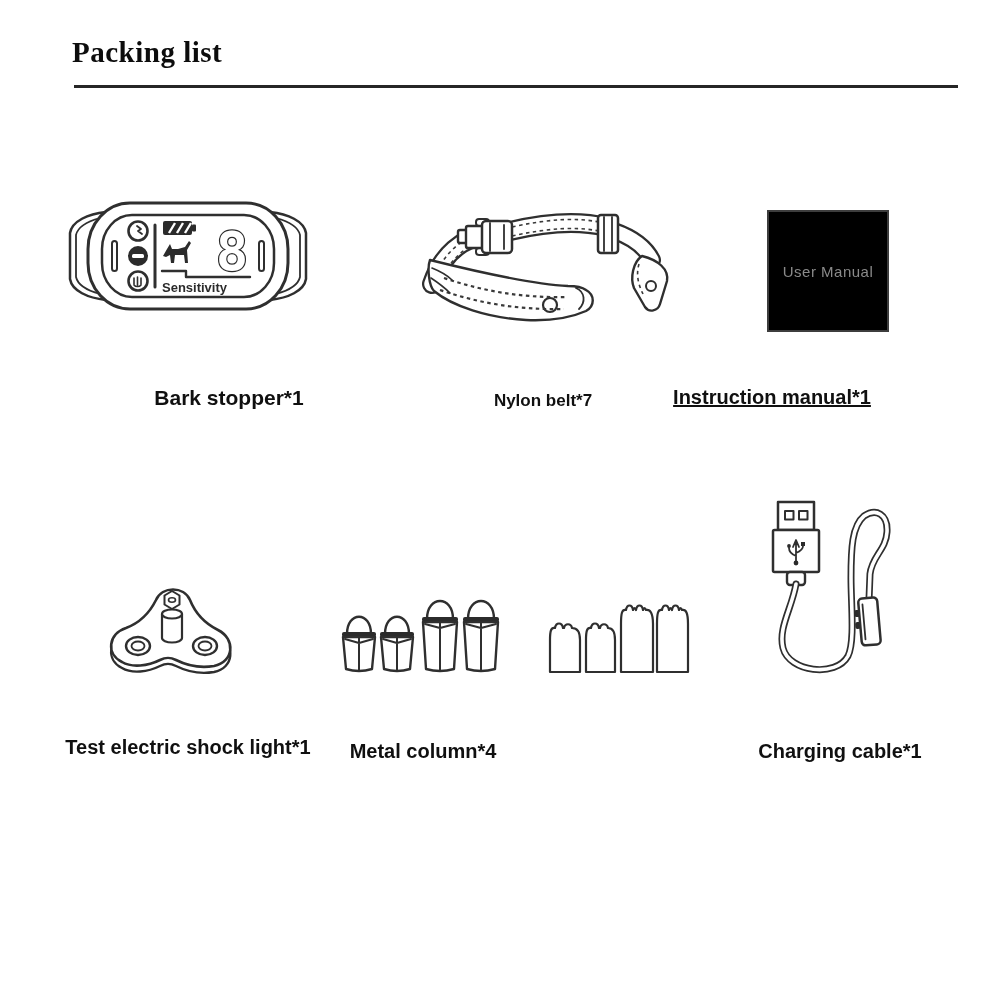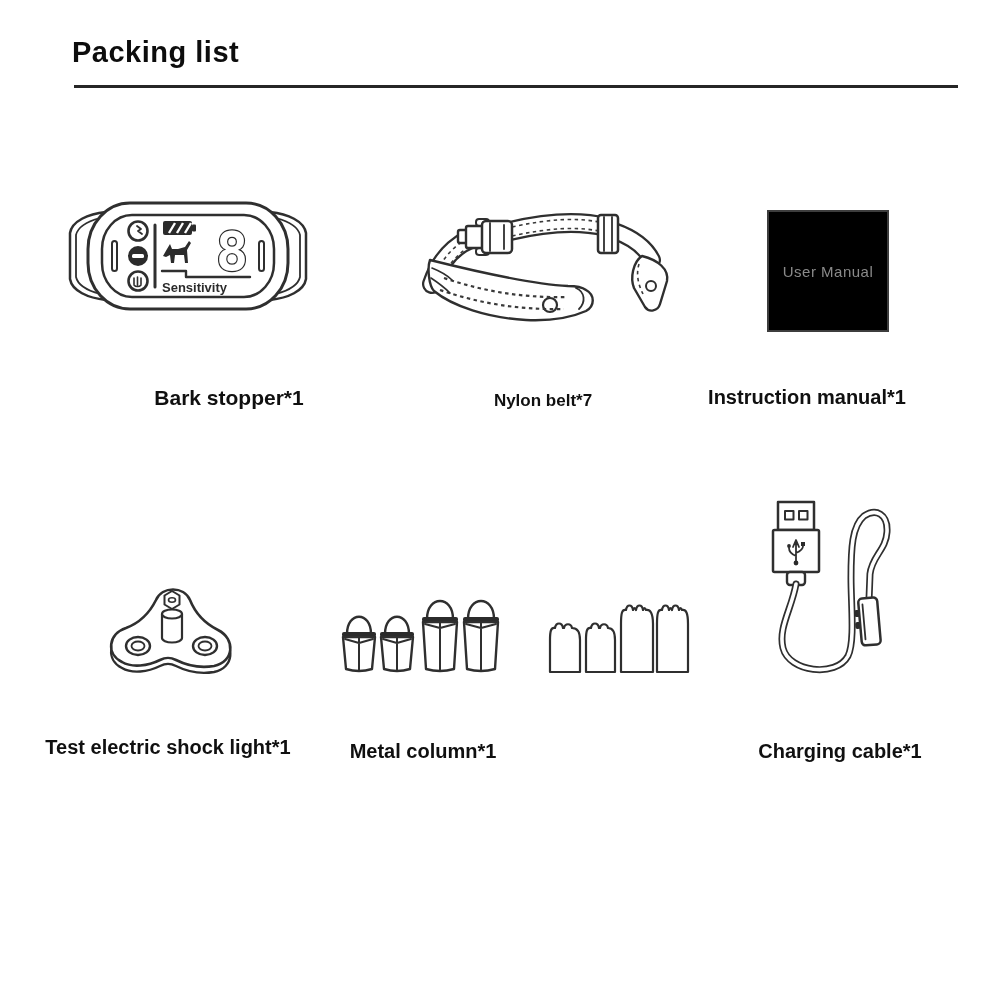--- a/index.html
+++ b/index.html
@@ -3,21 +3,21 @@
 <meta charset="utf-8">
 <style>
   html,body{margin:0;padding:0;background:#ffffff;}
   #stage{
     position:relative;width:990px;height:990px;background:#ffffff;overflow:hidden;
     font-family:"Liberation Sans",sans-serif;color:#111111;
   }
   .abs{position:absolute;}
   #page-title{
     position:absolute;left:72px;top:36px;font-size:29px;font-weight:bold;
-    color:#0d0d0d;letter-spacing:0.5px;
+    color:#0d0d0d;letter-spacing:0.5px;font-family:Liberation Serif, serif;
   }
   #title-rule{
     position:absolute;left:74px;top:85px;width:884px;height:3px;background:#262626;
   }
   .label{
     position:absolute;transform:translateX(-50%);font-weight:bold;color:#101010;
     white-space:nowrap;text-align:center;
   }
   .lbl-lg{font-size:20px;}
   .lbl-md{font-size:17px;}
@@ -125,21 +125,21 @@
       <path class="ln" stroke-width="1.6" d="M14,70 C24,74 30,78 34,82 M13,80 C22,86 28,91 32,95"></path>
     </g>
   </svg>
 
   <div class="manual-box">
     <span class="manual-text">User Manual</span>
   </div>
 
   <div class="label" style="left:185px;top:386px;font-size:21px;margin-left:44px;">Bark stopper*1</div>
   <div class="label lbl-md" style="left:543px;top:391px;">Nylon belt*7</div>
-  <div class="label lbl-lg" style="left:807px;top:386px;">Instruction manual*1</div>
+  <div class="label lbl-lg" style="left:772px;top:386px;text-decoration:underline;">Instruction manual*1</div>
 
   <svg class="abs" style="left:100px;top:578px;" width="145" height="110" viewBox="0 0 145 110">
     <path class="fw" stroke-width="2.4" transform="translate(0,6)" d="M56,22 C62,8 84,8 90,22 C94,32 102,44 118,52 C136,61 134,84 114,88 C102,90 88,88 76,82 C70,79 66,79 60,82 C48,88 32,90 22,84 C6,76 8,56 26,50 C42,44 50,34 56,22 Z"></path>
     <path class="fw" stroke-width="2.6" d="M56,22 C62,8 84,8 90,22 C94,32 102,44 118,52 C136,61 134,84 114,88 C102,90 88,88 76,82 C70,79 66,79 60,82 C48,88 32,90 22,84 C6,76 8,56 26,50 C42,44 50,34 56,22 Z"></path>
     <ellipse class="fw" stroke-width="2.4" cx="38" cy="68" rx="12" ry="9"></ellipse>
     <ellipse class="ln" stroke-width="1.8" cx="38" cy="68" rx="6.5" ry="4.5"></ellipse>
     <ellipse class="fw" stroke-width="2.4" cx="105" cy="68" rx="12" ry="9"></ellipse>
     <ellipse class="ln" stroke-width="1.8" cx="105" cy="68" rx="6.5" ry="4.5"></ellipse>
     <g>
       <path class="fw" stroke-width="2.2" d="M62,36 V60 A10,4.5 0 0 0 82,60 V36"></path>
@@ -207,17 +207,17 @@
     </g>
 
     <g transform="rotate(-5 121 136)">
       <rect class="fd" x="107" y="123" width="6" height="7" rx="2"></rect>
       <rect class="fd" x="107" y="135" width="6" height="7" rx="2"></rect>
       <rect class="fw" stroke-width="2.5" x="112" y="112" width="19" height="47" rx="4"></rect>
       <path class="ln" stroke-width="1.8" d="M116,118 V153"></path>
     </g>
   </svg>
 
-  <div class="label lbl-lg" style="left:168px;top:736px;">Test electric shock light*1</div>
-  <div class="label lbl-lg" style="left:423px;top:740px;">Metal column*1</div>
+  <div class="label lbl-lg" style="left:188px;top:736px;">Test electric shock light*1</div>
+  <div class="label lbl-lg" style="left:423px;top:740px;">Metal column*4</div>
   <div class="label" style="left:840px;top:740px;font-size:20px;">Charging cable*1</div>
 
 </div>
 
 </body></html>

